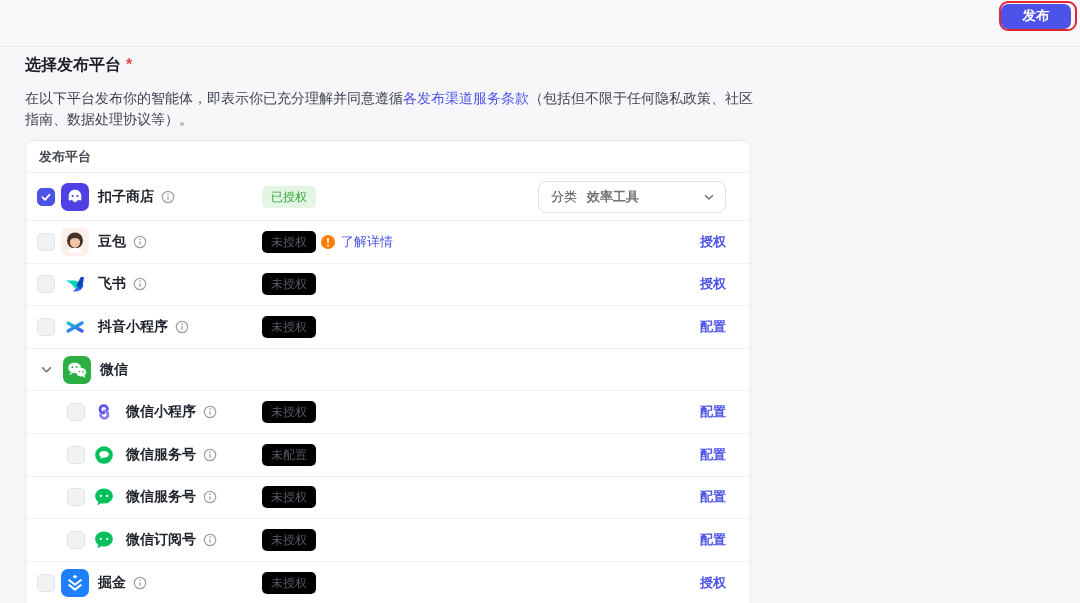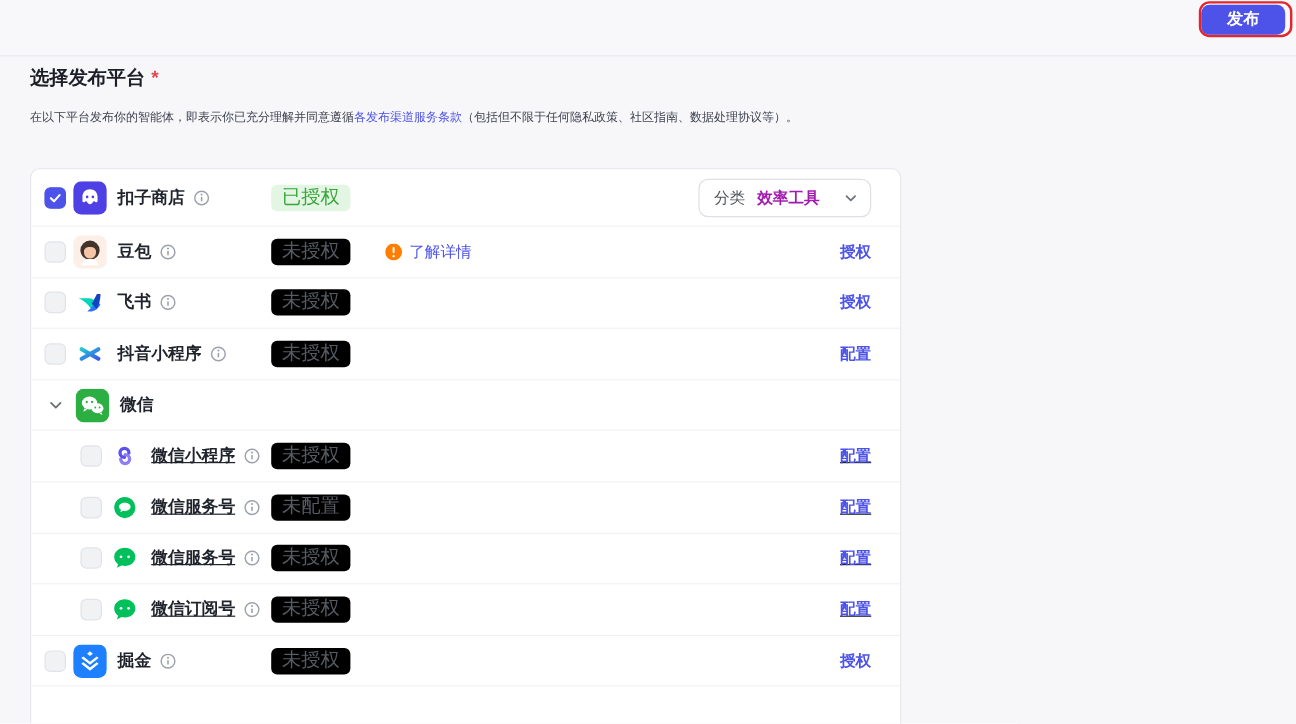--- a/index.html
+++ b/index.html
@@ -22,95 +22,98 @@
   .publish-btn {
     width:70px; height:25px; border:none; border-radius:7px;
     background:#4D53E8; color:#fff; font-size:13.5px; font-weight:700;
     font-family:"Liberation Sans", sans-serif; cursor:pointer;
     display:flex; align-items:center; justify-content:center;
   }
   
   .sec-title { position:absolute; top:55px; left:25px; font-size:16px; font-weight:700; color:#1C1F27; }
   .sec-title .req { color:#E5484D; margin-left:5px; font-weight:700; }
   .sec-desc { position:absolute; top:88px; left:25px; width:736px;
-    font-size:10px; line-height:21px; color:#3F4450; }
+    font-size:14px; line-height:21px; color:#3F4450; }
   .sec-desc a { color:#4D53E8; text-decoration:none; cursor:pointer; }
   
   .table {
     position:absolute; top:140px; left:25px; width:726px; height:480px;
     background:#fff; border:1px solid #E8E9ED; border-radius:8px; overflow:hidden;
   }
   .t-head {
     height:32px; display:flex; align-items:center; padding-left:13px;
     font-size:13px; font-weight:600; color:#464B54; border-bottom:1px solid #EFF0F3;
   }
   .row {
     position:relative; display:flex; align-items:center;
     height:42.6px; padding:0 24px 0 11px; border-bottom:1px solid #F1F2F4;
   }
   .row.tall { height:48px; }
-  .row.indent { padding-left:41px;text-decoration:underline; }
+  .row.indent { padding-left:41px; }
   .checkbox {
     width:18px; height:18px; border-radius:5px; background:#F1F2F4;
     border:1px solid #E1E3E8; margin-right:6px; flex:0 0 auto; cursor:pointer;
     display:flex; align-items:center; justify-content:center;
   }
   .checkbox.checked { background:#4D53E8; border-color:#4D53E8; }
   .checkbox svg { width:12px; height:12px; }
   .chev { width:18px; height:18px; margin-right:8px; flex:0 0 auto;
     display:flex; align-items:center; justify-content:center; cursor:pointer; }
   .chev svg { width:13px; height:13px; }
   .plat-icon { width:28px; height:28px; margin-right:9px; flex:0 0 auto; }
   .plat-icon svg { width:28px; height:28px; display:block; }
   .row.indent .plat-icon, .row.indent .plat-icon svg { width:26px; height:26px; }
   .plat-label { font-size:14px; font-weight:700; color:#1F232B; margin-right:7px; }
   .info { width:15px; height:15px; display:flex; align-items:center; cursor:pointer; }
   .info svg { width:14px; height:14px; }
   .badge-col { position:absolute; left:200px; top:50%; transform:translateY(-50%); }
   .badge {
-    display:inline-block; font-size:16px; line-height:20px; padding:1px 9px;
-    border-radius:5px; white-space:nowrap;
+    display:inline-block; font-size:12px; line-height:20px; padding:1px 9px;
+    border-radius:5px; white-space:nowrap;margin-left:36px;
   }
   .badge.success { background:#E2F6E3; color:#3AA53C; }
   .badge.neutral { background:#000000; color:#565B64; }
   .note { position:absolute; left:295px; top:50%; transform:translateY(-50%);
     display:flex; align-items:center; white-space:nowrap; }
   .warn { width:14px; height:14px; margin-right:6px; display:flex; }
   .warn svg { width:14px; height:14px; }
   .note-text { font-size:13px; color:#62676F; }
   .note-link { font-size:13px; color:#4D53E8; margin-left:0; text-decoration:none; cursor:pointer; }
   .action { margin-left:auto; font-size:13px; font-weight:600; color:#4D53E8;
     text-decoration:none; cursor:pointer; white-space:nowrap; }
   .dropdown {
-    margin-left:auto; width:144px; height:32px; border:1px solid #DEE0E6;
+    margin-left:auto; width:188px; height:32px; border:1px solid #DEE0E6;
     border-radius:8px; display:flex; align-items:center; padding:0 10px 0 12px;
     font-size:13px; cursor:pointer; background:#fff;
   }
   .dd-label { color:#4E5358; margin-right:10px; }
-  .dd-value { color:#a21caf; font-weight:600;font-family:Liberation Serif, serif; }
+  .dd-value { color:#737373; font-weight:600;font-family:Liberation Serif, serif; }
   .dd-chev { margin-left:auto; display:flex; }
   .dd-chev svg { width:12px; height:12px; }
 </style>
 </head>
 <body>
 
 <div class="topbar">
   <div class="annotation">
     <button class="publish-btn">发布</button>
   </div>
 </div>
 
 <div class="sec-title">
   <span>选择发布平台</span><span class="req">*</span>
 </div>
 <p class="sec-desc">
   <span>在以下平台发布你的智能体，即表示你已充分理解并同意遵循</span><a>各发布渠道服务条款</a><span>（包括但不限于任何隐私政策、社区指南、数据处理协议等）。</span>
 </p>
 
 <div class="table">
+  <div class="t-head">
+    <span>发布平台</span>
+  </div>
   <div id="t-body">
       <div class="row tall">
         <span class="checkbox checked">
           <svg viewBox="0 0 12 12">
             <path d="M2.4 6.2L5 8.8l4.6-5.2" fill="none" stroke="#fff" stroke-width="1.8" stroke-linecap="round" stroke-linejoin="round"></path>
           </svg>
         </span>
         <span class="plat-icon">
           <svg viewBox="0 0 28 28">
             <rect width="28" height="28" rx="7" fill="#4E40E5"></rect>

